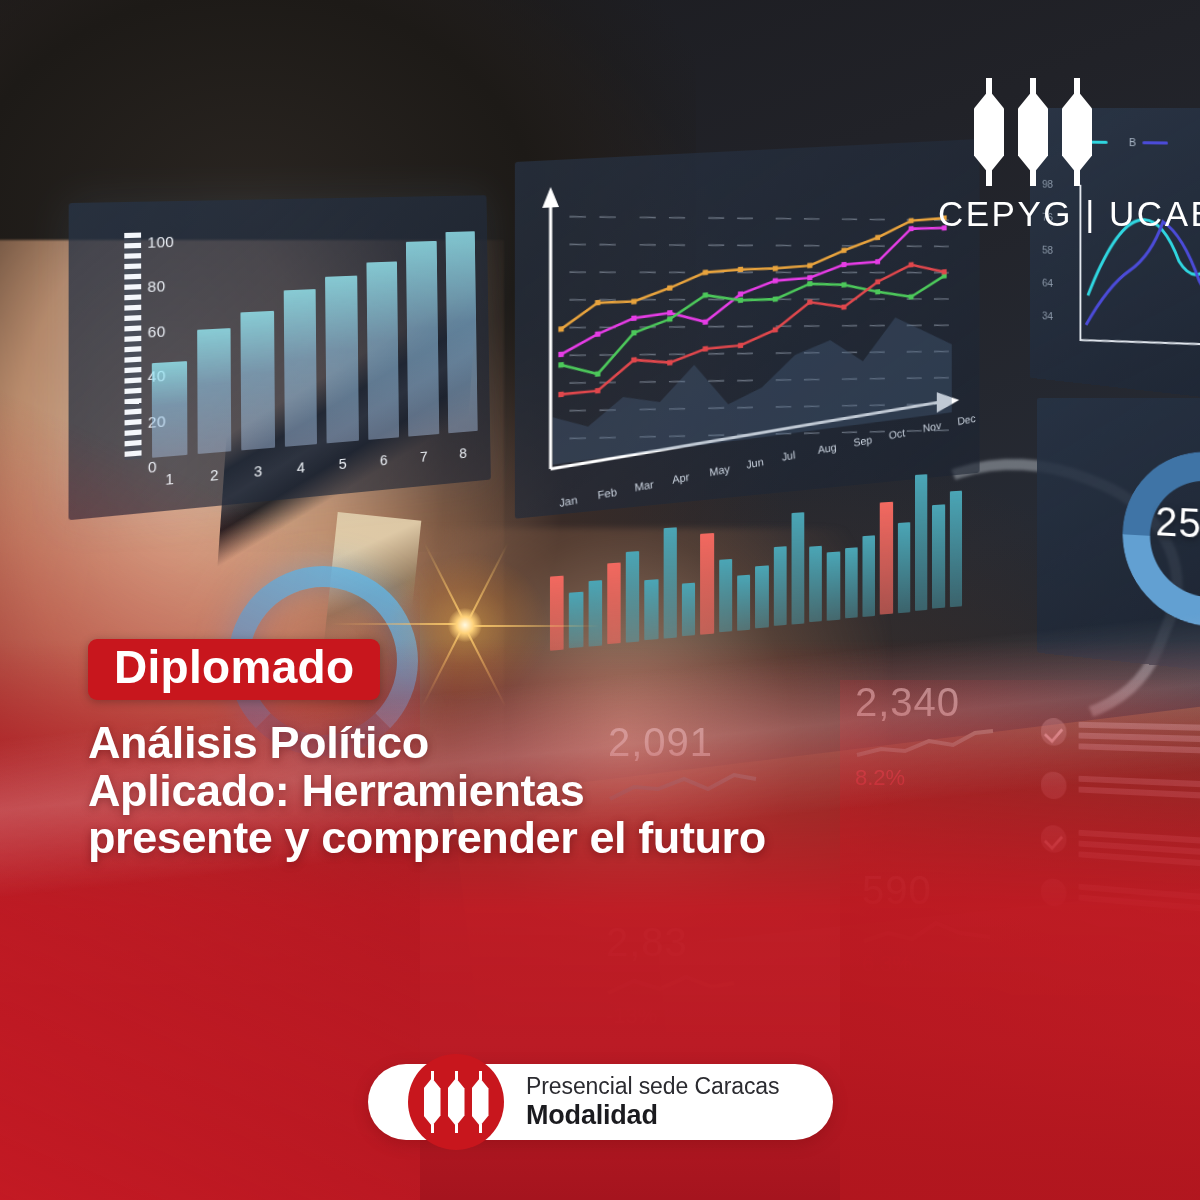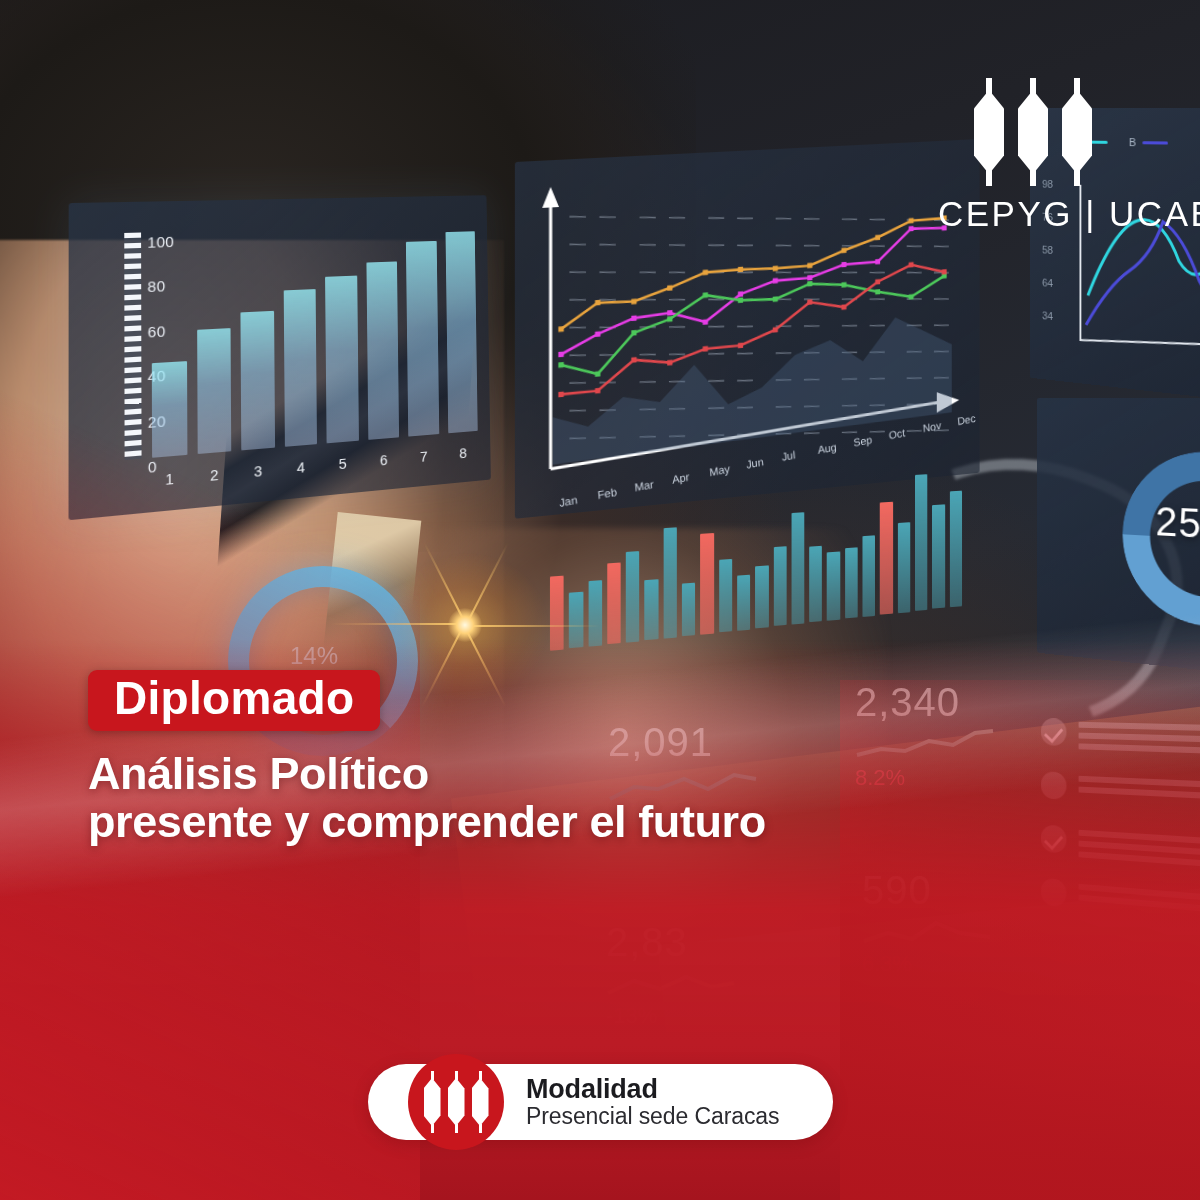--- a/index.html
+++ b/index.html
@@ -220,21 +220,21 @@
   .dia{ width:34px; height:108px; position:relative; }
   .dia .body{
     position:absolute; left:2px; top:12px; width:30px; height:84px; background:#fff;
     clip-path:polygon(50% 0%, 100% 22%, 100% 78%, 50% 100%, 0% 78%, 0% 22%);
   }
   .dia .stem-t{ position:absolute; left:14px; top:0; width:6px; height:16px; background:#fff; }
   .dia .stem-b{ position:absolute; left:14px; bottom:0; width:6px; height:16px; background:#fff; }
   .brand-text{ color:#fff; font-size:35px; letter-spacing:2.5px; font-weight:400; white-space:nowrap; }
 
   
-  #headline{ position:absolute; left:88px; top:670px; width:800px; z-index:40; }
+  #headline{ position:absolute; left:88px; top:639px; width:800px; z-index:40; }
   #badge-diplomado{
     display:inline-block; background:#c8161d; color:#fff;
     font-size:46px; font-weight:bold; letter-spacing:.3px;
     padding:5px 26px 9px 26px; border-radius:9px; line-height:1.02;
     box-shadow:0 2px 10px rgba(0,0,0,.28);
   }
   #course-title{
     margin-top:19px; color:#fff; font-weight:bold; font-size:45px; line-height:1.06;
     letter-spacing:-.4px; text-shadow:0 2px 9px rgba(80,6,10,.45);
   }
@@ -599,20 +599,21 @@
           <div class="stem-b"></div>
         </div>
     </div>
     <div class="brand-text">CEPYG | UCAB</div>
   </div>
 
   <div id="headline">
     <div id="badge-diplomado">Diplomado</div>
     <div id="course-title">
         <div>Análisis Político</div>
+        <div>Aplicado: Herramientas</div>
         <div>presente y comprender el futuro</div>
       </div>
   </div>
 
   <div id="modality-pill">
     <div id="pill-logo">
       <div class="pdia">
           <div class="stem-t"></div>
           <div class="body"></div>
           <div class="stem-b"></div>
@@ -622,18 +623,18 @@
           <div class="body"></div>
           <div class="stem-b"></div>
         </div>
       <div class="pdia">
           <div class="stem-t"></div>
           <div class="body"></div>
           <div class="stem-b"></div>
         </div>
     </div>
     <div id="pill-text">
+      <div id="pill-sub">Presencial sede Caracas</div>
       <div id="pill-title">Modalidad</div>
-      <div id="pill-sub">Presencial sede Caracas</div>
     </div>
   </div>
 
 </div>
 
 </body></html>

